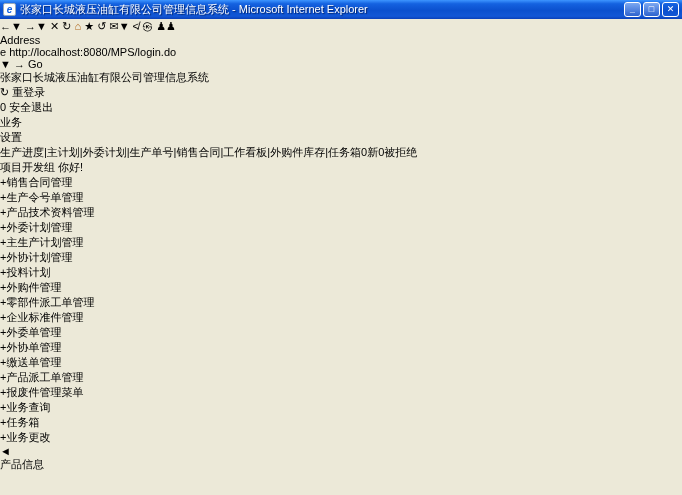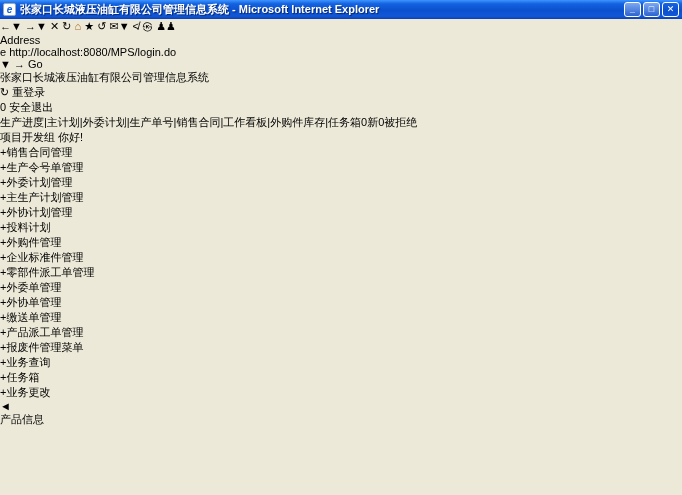--- a/index.html
+++ b/index.html
@@ -3,21 +3,21 @@
 <meta charset="utf-8">
 <style>
   * { margin:0; padding:0; box-sizing:border-box; }
   html,body { width:682px; height:495px; overflow:hidden; }
   body { font-family:"Liberation Sans","DejaVu Sans",sans-serif; font-size:11px; background:#ECE9D8; }
   .window { width:682px; height:495px; display:flex; flex-direction:column; }
 
   
   .titlebar { height:19px; background:linear-gradient(180deg,#3D95FF 0%,#1462E0 20%,#0B50CE 55%,#1257D6 85%,#0A40B8 100%); display:flex; align-items:center; padding:0 3px; color:#fff; }
   .titlebar .app-icon { width:13px; height:13px; background:#fff; border:1px solid #9AB; border-radius:2px; color:#1462E0; font-weight:bold; font-size:10px; line-height:11px; text-align:center; margin-right:4px; font-style:italic; }
-  .titlebar .ttext { flex:1; font-weight:bold; font-size:11px; white-space:nowrap; overflow:hidden; text-shadow:1px 1px 1px #03256E; }
+  .titlebar .ttext { flex:1; font-weight:normal; font-size:11px; white-space:nowrap; overflow:hidden; text-shadow:1px 1px 1px #03256E; }
   .winbtn { width:17px; height:15px; margin-left:2px; border:1px solid #fff; border-radius:3px; color:#fff; font-size:9px; line-height:13px; text-align:center; font-weight:bold; }
   .winbtn.min,.winbtn.max { background:linear-gradient(180deg,#7BA8F2,#2E63CE); }
   .winbtn.close { background:linear-gradient(180deg,#F09489,#D built;}
   .winbtn.close { background:linear-gradient(180deg,#F4A088,#DA3C14 60%,#B52A08); }
 
   
   .menubar { height:16px; background:#F1EFE2; border-bottom:1px solid #D8D4C8; display:flex; align-items:center; padding:0 4px; }
   .menu-item { padding:1px 7px; color:#000; }
   .menubar .spacer { flex:1; }
   .pdf-btn { display:flex; align-items:center; gap:2px; margin-right:8px; }
@@ -170,40 +170,45 @@
       <span class="ico-sq ico-relogin">↻</span>
       <span>重登录</span>
     </div>
     <div class="hdr-link">
       <span class="ico-sq ico-exit">0</span>
       <span>安全退出</span>
     </div>
   </div>
 
   <div class="tabnav">
+    <div class="tabzone" id="tabzone">
+        <div class="tab active">业务</div>
+        <div class="tab inactive">设置</div>
+      </div>
     <div class="navzone" id="navzone"><span class="nav-item">生产进度</span><span class="nav-sep">|</span><span class="nav-item">主计划</span><span class="nav-sep">|</span><span class="nav-item">外委计划</span><span class="nav-sep">|</span><span class="nav-item">生产单号</span><span class="nav-sep">|</span><span class="nav-item">销售合同</span><span class="nav-sep">|</span><span class="nav-item">工作看板</span><span class="nav-sep">|</span><span class="nav-item">外购件库存</span><span class="nav-sep">|</span><span class="nav-item">任务箱</span><span class="badge-new">0新</span><span class="badge-rej">0被拒绝</span></div>
   </div>
 
   <div class="content">
 
     <div class="sidebar">
       <div class="greet">
         <span class="person"></span>
         <span>项目开发组 你好!</span>
       </div>
       <div id="tree">
           <div class="tree-item"><span class="plusbox">+</span><span class="folder"></span><span>销售合同管理</span></div>
           <div class="tree-item"><span class="plusbox">+</span><span class="folder"></span><span>生产令号单管理</span></div>
+          <div class="tree-item"><span class="plusbox">+</span><span class="folder"></span><span>产品技术资料管理</span></div>
           <div class="tree-item"><span class="plusbox">+</span><span class="folder"></span><span>外委计划管理</span></div>
           <div class="tree-item"><span class="plusbox">+</span><span class="folder"></span><span>主生产计划管理</span></div>
           <div class="tree-item"><span class="plusbox">+</span><span class="folder"></span><span>外协计划管理</span></div>
           <div class="tree-item"><span class="plusbox">+</span><span class="folder"></span><span>投料计划</span></div>
           <div class="tree-item"><span class="plusbox">+</span><span class="folder"></span><span>外购件管理</span></div>
+          <div class="tree-item"><span class="plusbox">+</span><span class="folder"></span><span>零部件派工单管理</span></div>
           <div class="tree-item"><span class="plusbox">+</span><span class="folder"></span><span>企业标准件管理</span></div>
-          <div class="tree-item"><span class="plusbox">+</span><span class="folder"></span><span>零部件派工单管理</span></div>
           <div class="tree-item"><span class="plusbox">+</span><span class="folder"></span><span>外委单管理</span></div>
           <div class="tree-item"><span class="plusbox">+</span><span class="folder"></span><span>外协单管理</span></div>
           <div class="tree-item"><span class="plusbox">+</span><span class="folder"></span><span>缴送单管理</span></div>
           <div class="tree-item"><span class="plusbox">+</span><span class="folder"></span><span>产品派工单管理</span></div>
           <div class="tree-item"><span class="plusbox">+</span><span class="folder"></span><span>报废件管理菜单</span></div>
           <div class="tree-item"><span class="plusbox">+</span><span class="folder"></span><span>业务查询</span></div>
           <div class="tree-item"><span class="plusbox">+</span><span class="folder"></span><span>任务箱</span></div>
           <div class="tree-item"><span class="plusbox">+</span><span class="folder"></span><span>业务更改</span></div>
         </div>
       <div class="collapse-arrow">◄</div>

